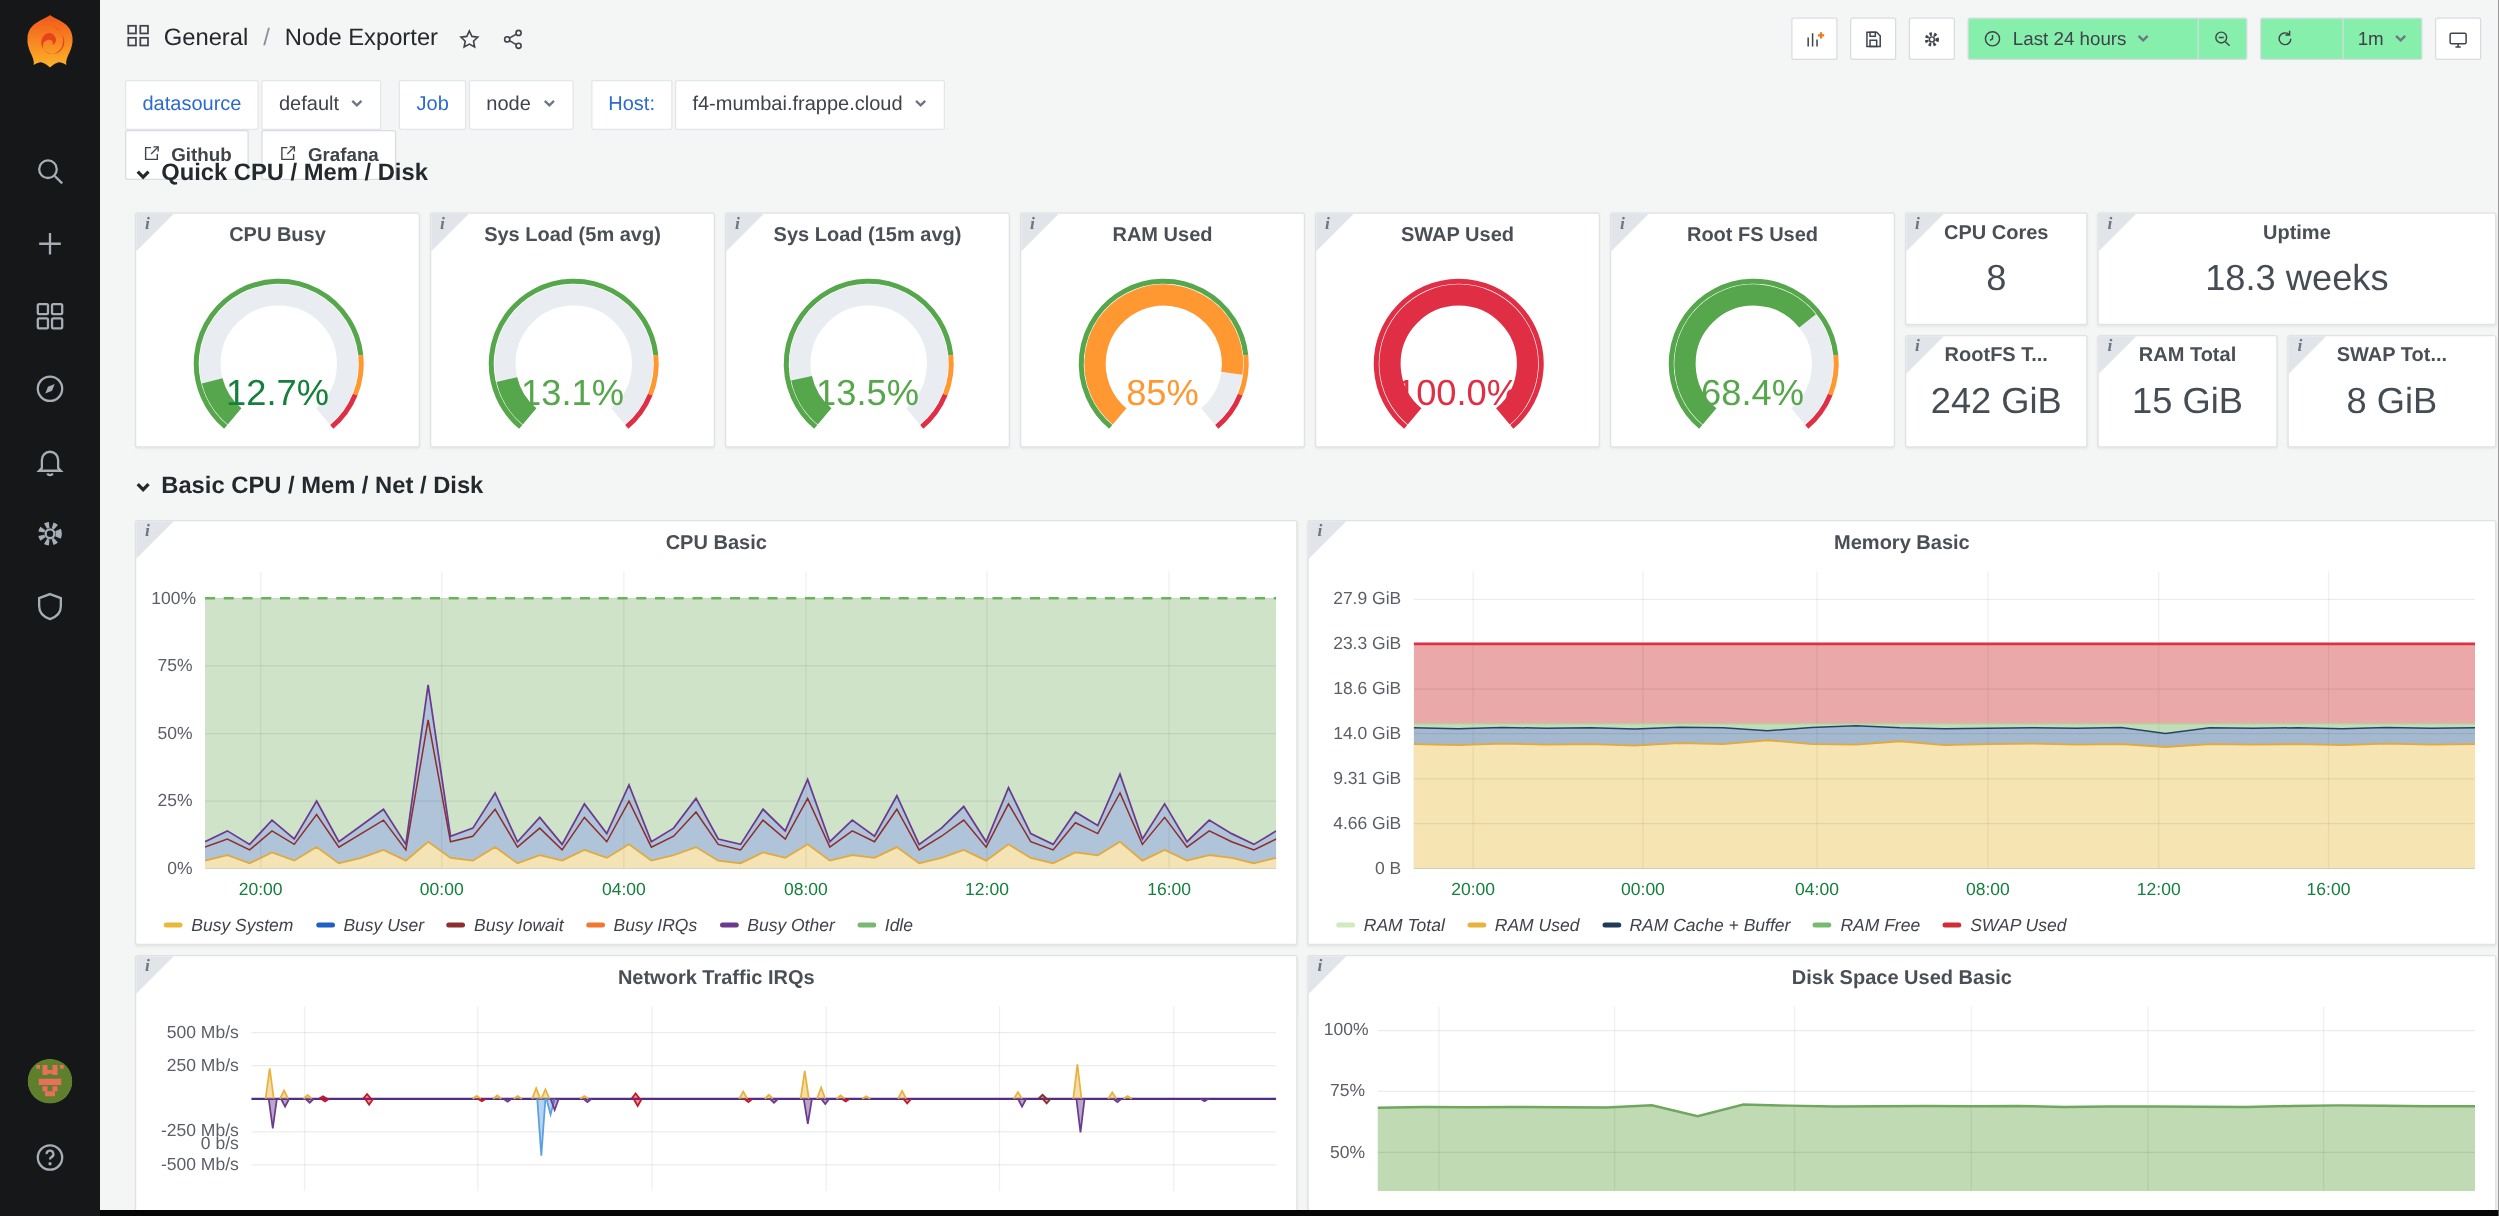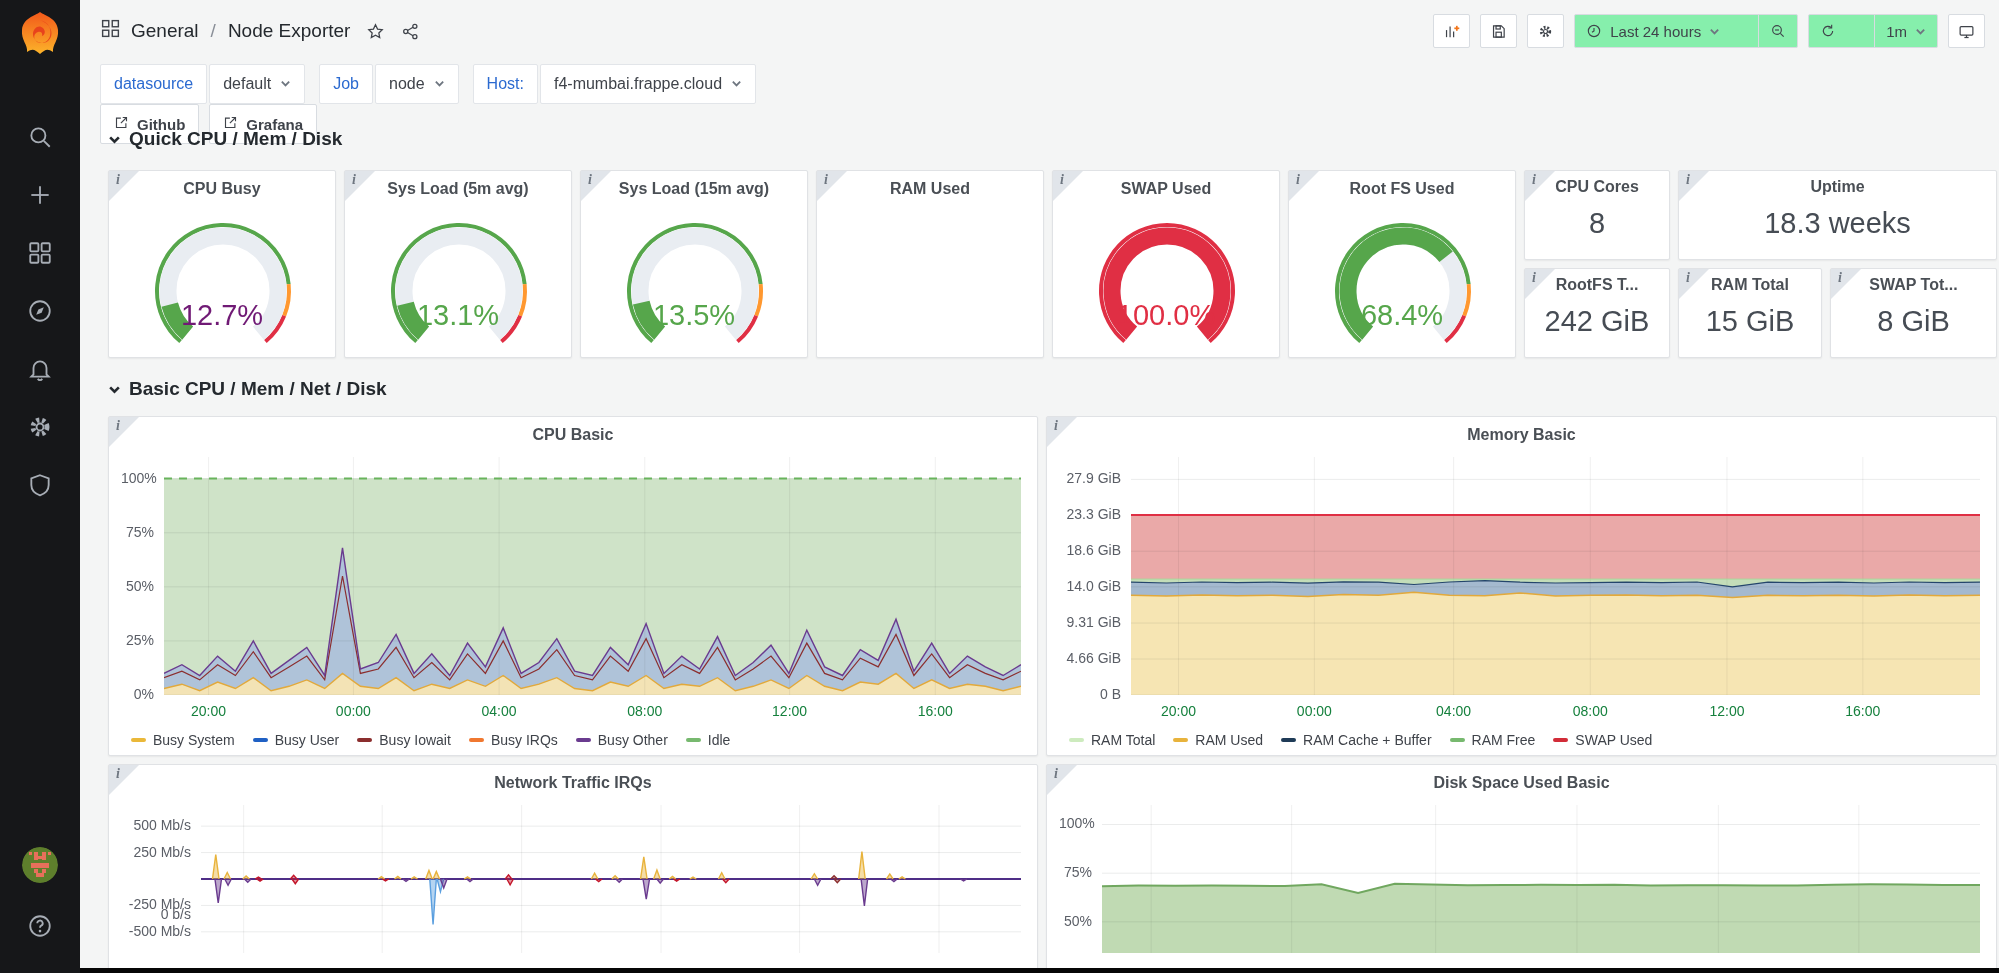--- a/index.html
+++ b/index.html
@@ -83,21 +83,21 @@
 
   .charts1 { margin-top:12px; height:340px; }
   .charts2 { margin-top:8px; height:250px; }
   .chart-panel { }
   .w-cpu { width:930px; height:100%; }
   .w-mem { width:951px; height:100%; }
   .chart-body { position:absolute; top:40px; left:12px; right:16px; bottom:60px; }
   .plot { position:absolute; top:0; right:0; bottom:0; }
   .ylabel { position:absolute; font-size:14px; color:#5A5E66; text-align:right; }
   .xlabel { position:absolute; font-size:14px; color:#15803d; text-align:center; width:64px; }
-  .legend { position:absolute; left:22px; bottom:7px; display:flex; gap:18px; align-items:flex-start; }
+  .legend { position:absolute; left:22px; bottom:7px; display:flex; gap:18px; align-items:flex-start;font-style:italic; }
   .litem { display:flex; align-items:center; gap:7px; font-size:14px; color:#3F434A; cursor:pointer; }
   .swatch { width:15px; height:4px; border-radius:2px; display:inline-block; }
 
   .screen-edge { position:absolute; left:0; right:0; bottom:0; height:5px; background:#060606; z-index:40; }
 </style>
 </head>
 <body>
 
 <div class="app">
 
@@ -346,21 +346,21 @@
               <span class="i">i</span>
             </div>
     <div class="panel-title">CPU Busy</div>
     <div class="gauge-box">
       <svg width="228" height="146">
                 <path d="M 71.58 136.56 A 66 66 0 1 1 179.64 79.10" stroke="#56A64B" stroke-width="4" fill="none"></path>
                 <path d="M 179.64 79.10 A 66 66 0 0 1 175.19 110.72" stroke="#FF9830" stroke-width="4" fill="none"></path>
                 <path d="M 175.19 110.72 A 66 66 0 0 1 156.42 136.56" stroke="#E02F44" stroke-width="4" fill="none"></path>
                 <path d="M 78.65 128.13 A 55 55 0 1 1 149.35 128.13" stroke="#E9EDF2" stroke-width="17" fill="none"></path>
                 <path d="M 78.65 128.13 A 55 55 0 0 1 60.74 99.72" stroke="#56A64B" stroke-width="17" fill="none"></path>
-              </svg><div class="gauge-value" style="color: #701a75;">12.7%</div>
+              </svg><div class="gauge-value" style="color: #15803d;">12.7%</div>
     </div>
   </div>
 
   <div class="panel gauge-panel">
     <div class="corner">
               <span class="i">i</span>
             </div>
     <div class="panel-title">Sys Load (5m avg)</div>
     <div class="gauge-box">
       <svg width="228" height="146">
@@ -387,20 +387,29 @@
                 <path d="M 78.65 128.13 A 55 55 0 0 1 60.24 97.62" stroke="#56A64B" stroke-width="17" fill="none"></path>
               </svg><div class="gauge-value" style="color: rgb(86, 166, 75);">13.5%</div>
     </div>
   </div>
 
   <div class="panel gauge-panel">
     <div class="corner">
               <span class="i">i</span>
             </div>
     <div class="panel-title">RAM Used</div>
+    <div class="gauge-box">
+      <svg width="228" height="146">
+                <path d="M 71.58 136.56 A 66 66 0 1 1 179.64 79.10" stroke="#56A64B" stroke-width="4" fill="none"></path>
+                <path d="M 179.64 79.10 A 66 66 0 0 1 175.19 110.72" stroke="#FF9830" stroke-width="4" fill="none"></path>
+                <path d="M 175.19 110.72 A 66 66 0 0 1 156.42 136.56" stroke="#E02F44" stroke-width="4" fill="none"></path>
+                <path d="M 78.65 128.13 A 55 55 0 1 1 149.35 128.13" stroke="#E9EDF2" stroke-width="17" fill="none"></path>
+                <path d="M 78.65 128.13 A 55 55 0 1 1 168.46 93.65" stroke="#FF9830" stroke-width="17" fill="none"></path>
+              </svg><div class="gauge-value" style="color: rgb(255, 152, 48);">85%</div>
+    </div>
   </div>
 
   <div class="panel gauge-panel">
     <div class="corner">
               <span class="i">i</span>
             </div>
     <div class="panel-title">SWAP Used</div>
     <div class="gauge-box">
       <svg width="228" height="146">
                 <path d="M 71.58 136.56 A 66 66 0 1 1 156.42 136.56" stroke="#E02F44" stroke-width="4" fill="none"></path>

